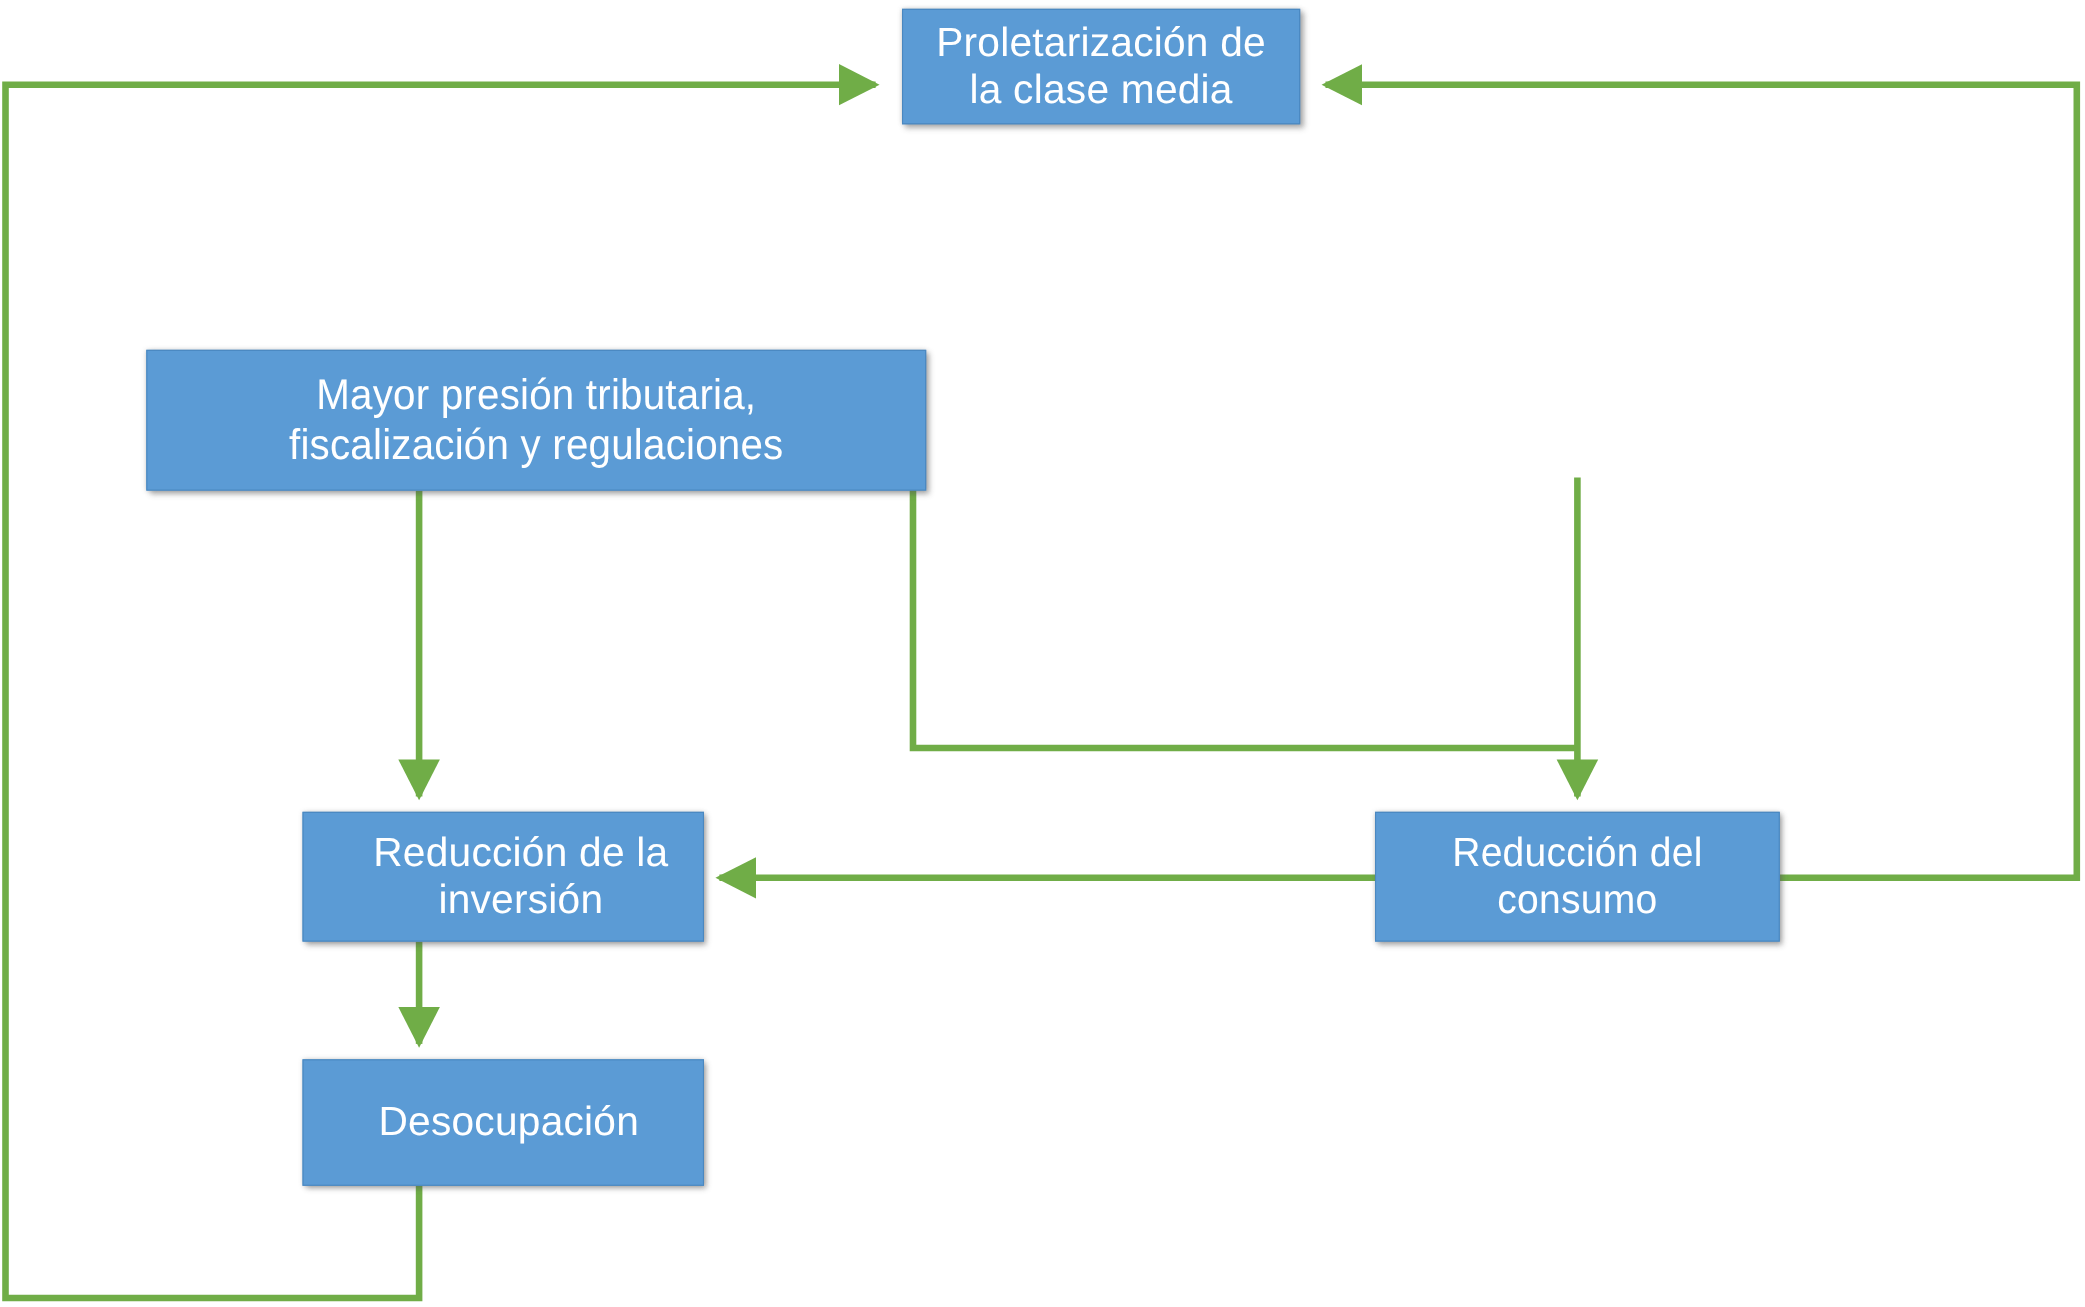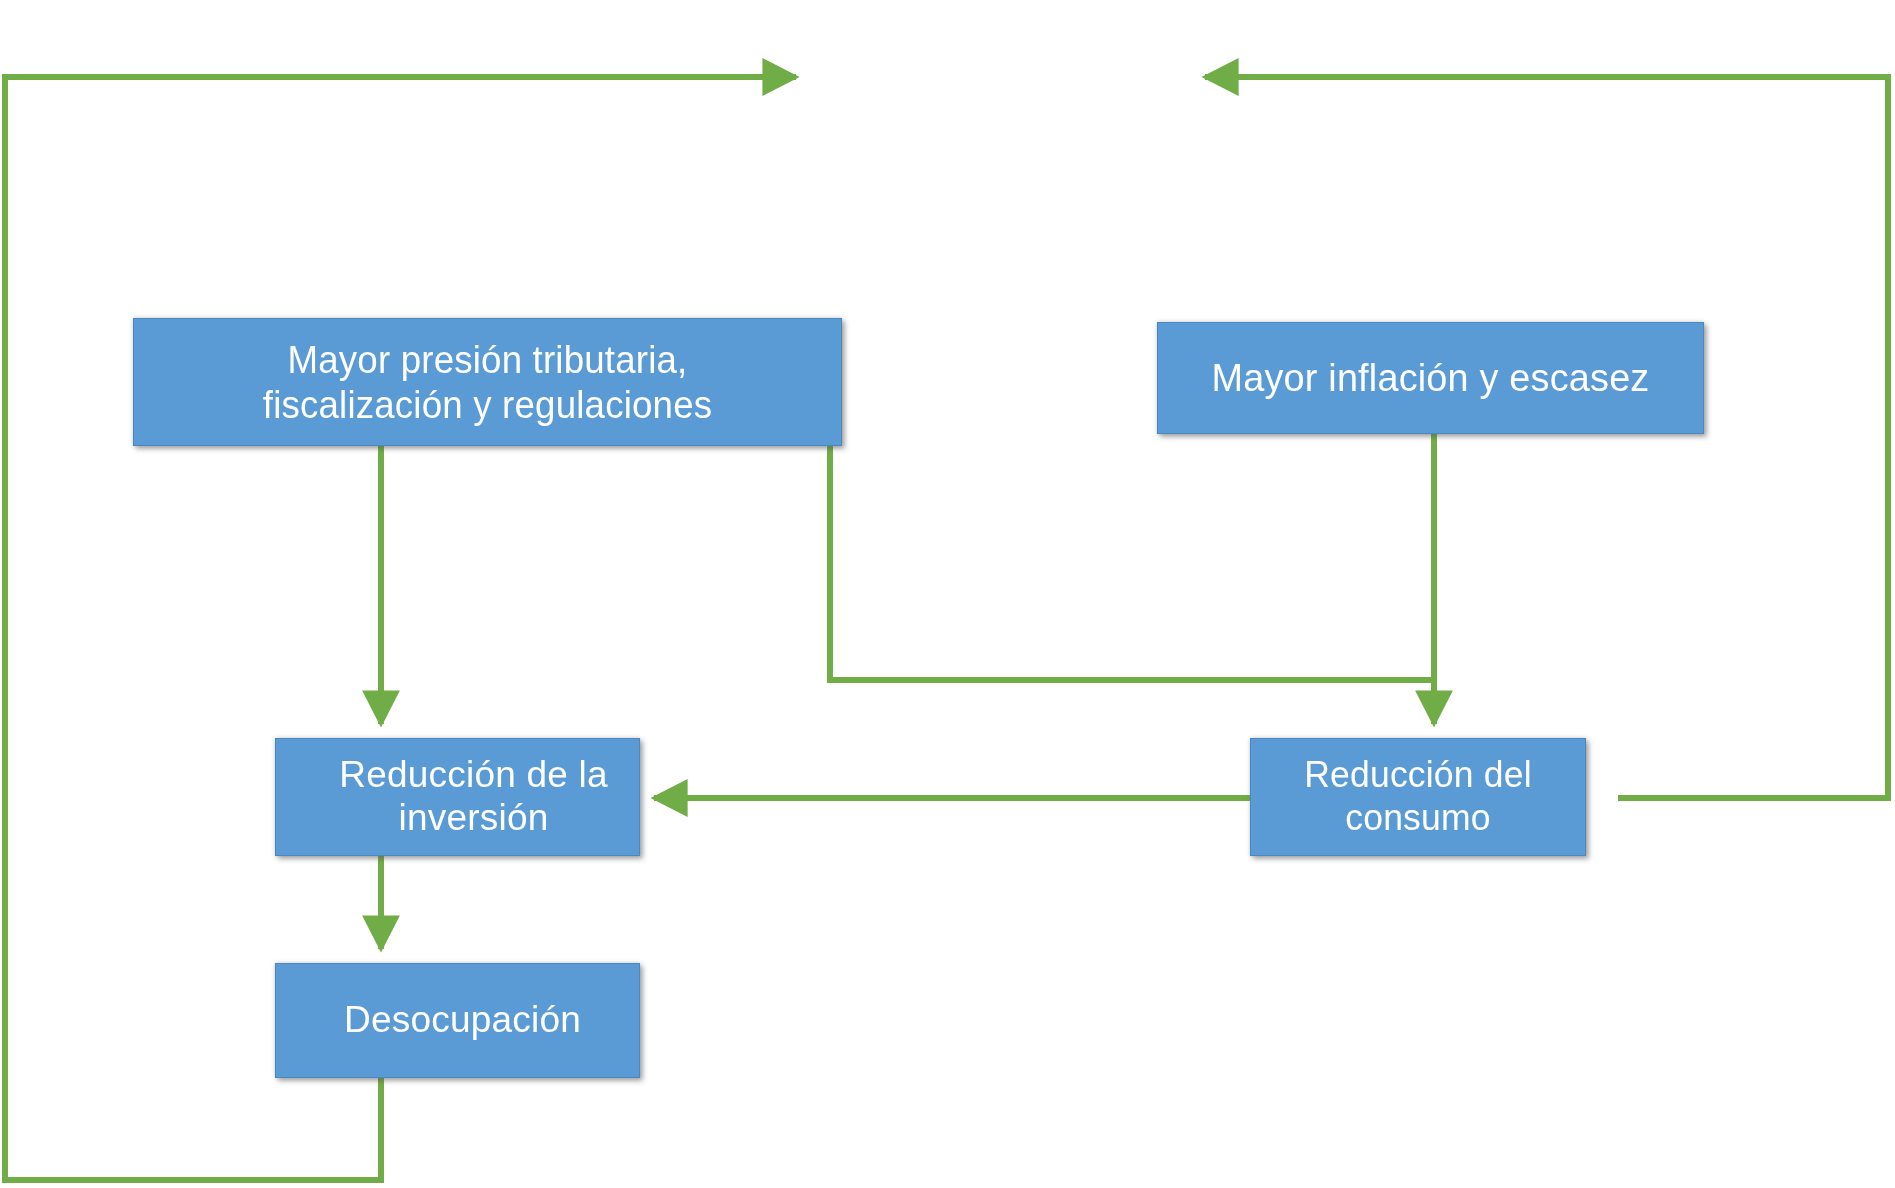--- a/index.html
+++ b/index.html
@@ -27,21 +27,21 @@
     white-space:pre-line;
   }
   #n-proletarizacion{left:820px;top:8px;width:362px;height:105px;}
   #n-proletarizacion .label{font-size:37px;}
   #n-presion{left:133px;top:318px;width:709px;height:128px;}
   #n-presion .label{font-size:39px;transform:scaleX(0.94);}
   #n-inflacion{left:1157px;top:322px;width:547px;height:112px;}
   #n-inflacion .label{font-size:39px;transform:scaleX(0.97);}
   #n-inversion{left:275px;top:738px;width:365px;height:118px;padding-left:32px;}
   #n-inversion .label{font-size:37px;}
-  #n-consumo{left:1250px;top:738px;width:336px;height:118px;}
+  #n-consumo{left:1250px;top:738px;width:368px;height:118px;}
   #n-consumo .label{font-size:37px;transform:scaleX(0.96);}
   #n-desocupacion{left:275px;top:963px;width:365px;height:115px;}
   #n-desocupacion .label{font-size:37px;padding-left:18px;}
 </style>
 </head>
 <body>
 
 <div id="stage">
 
   <svg id="wires" viewBox="0 0 1895 1188" width="1895" height="1188" xmlns="http://www.w3.org/2000/svg">
@@ -62,29 +62,30 @@
       <path d="M 785,380 L 830,380 L 830,680 L 1434,680"></path>
 
       <path d="M 1434,434 L 1434,724" marker-end="url(#ah)"></path>
 
       <path d="M 1250,798 L 654,798" marker-end="url(#ah)"></path>
 
       <path d="M 381,856 L 381,949" marker-end="url(#ah)"></path>
     </g>
   </svg>
 
+  <div class="node" id="n-proletarizacion">
+    <span class="label">Proletarización de
+la clase media</span>
+  </div>
 
   <div class="node" id="n-presion">
     <span class="label">Mayor presión tributaria,
 fiscalización y regulaciones</span>
   </div>
 
-  <div class="node" id="n-inflacion">
-    <span class="label">Mayor inflación y escasez</span>
-  </div>
 
   <div class="node" id="n-inversion">
     <span class="label">Reducción de la
 inversión</span>
   </div>
 
   <div class="node" id="n-consumo">
     <span class="label">Reducción del
 consumo</span>
   </div>

